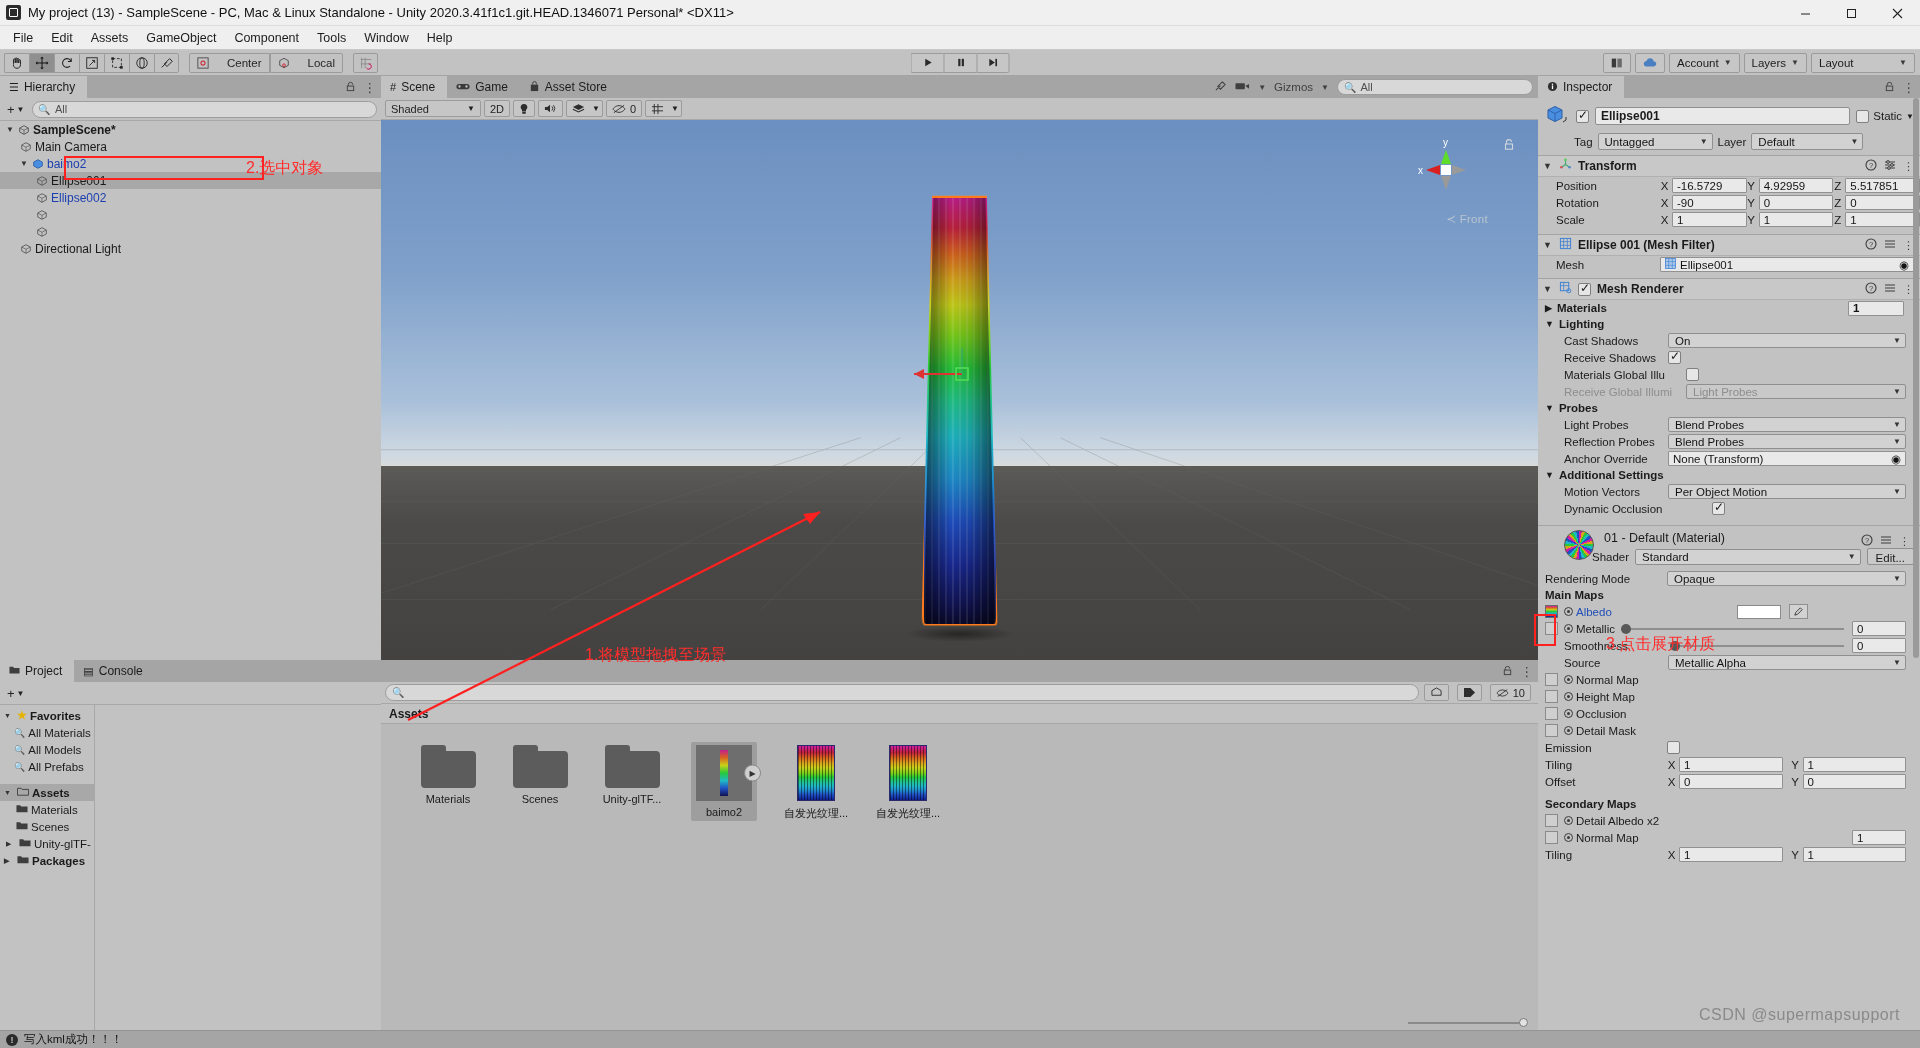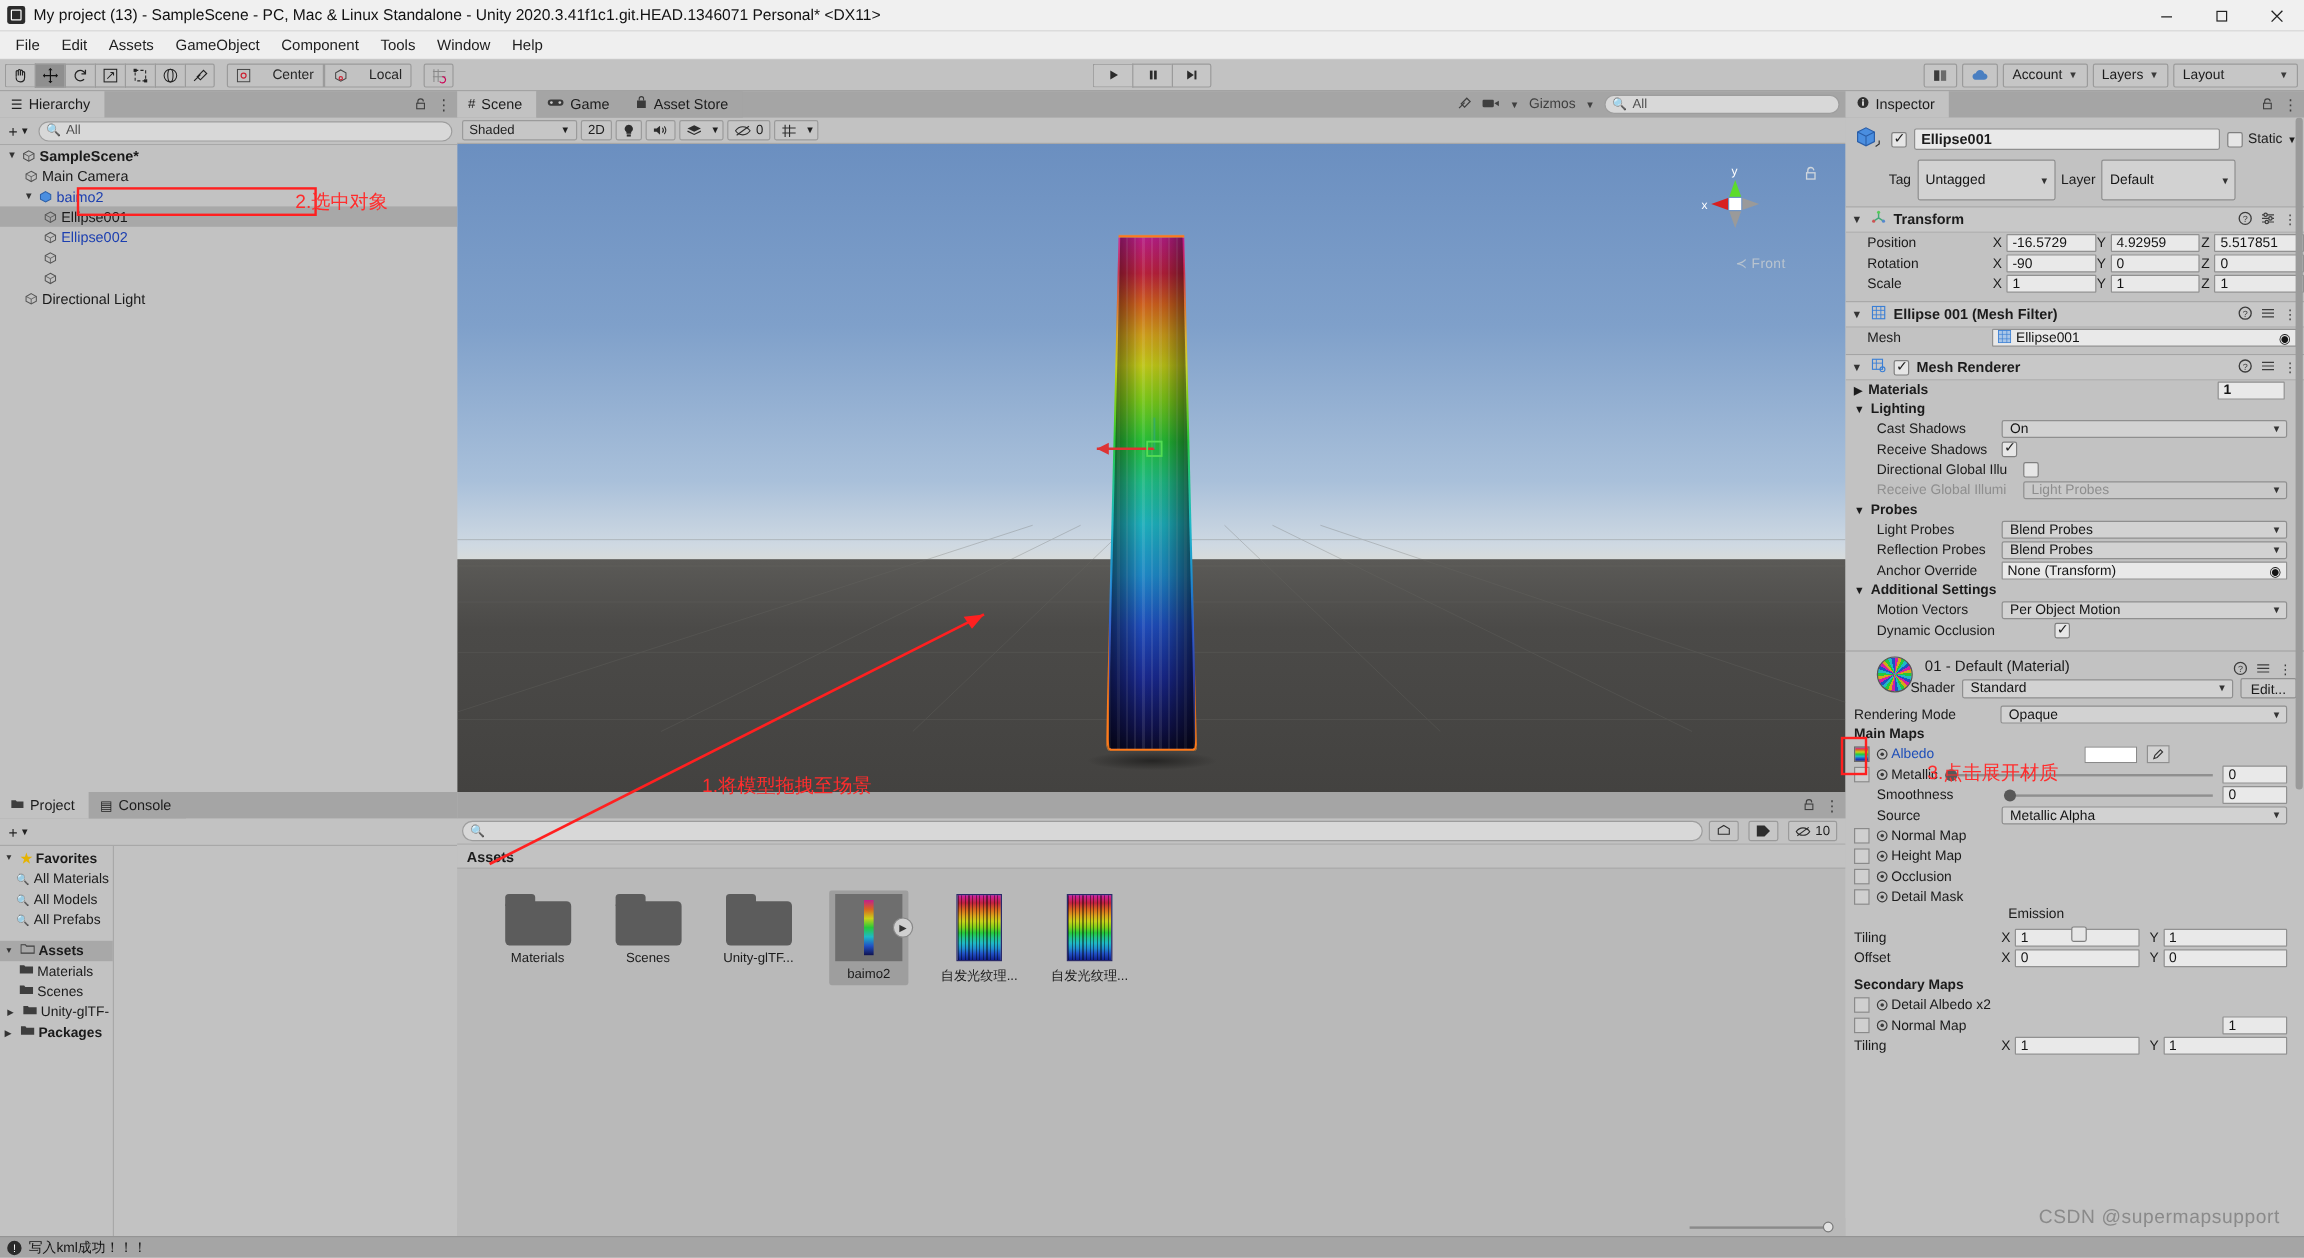--- a/index.html
+++ b/index.html
@@ -183,21 +183,21 @@
   .insp-scroll { flex:1; overflow:hidden; position:relative; }
   .insp-head { display:flex; align-items:center; padding:5px 6px 4px 6px; gap:6px; background:#c2c2c2; }
   .prefab-ico { width:26px; height:26px; position:relative; flex:0 0 auto; }
   .cbx { width:13px; height:13px; background:#e6e6e6; border:1px solid #7f7f7f; border-radius:2px; position:relative; flex:0 0 auto;}
   .cbx.on:after{ content:"✓"; position:absolute; left:1px; top:-3px; font-size:12px; color:#1b1b1b;}
   .nameField { flex:1; height:18px; background:#e9e9e9; border:1px solid #8f8f8f; border-radius:2px;
                display:flex; align-items:center; padding:0 5px; font-weight:bold; font-size:12px;}
   .static-wrap{ display:flex; align-items:center; gap:4px; font-size:11.5px;}
   .insp-row2 { display:flex; align-items:center; gap:5px; padding:0 6px 5px 36px;}
   .lbl-sm{ font-size:11.5px; color:#1b1b1b;}
-  .dd { height:34px; background:#d2d2d2; border:1px solid #8f8f8f; border-radius:2px; display:flex; align-items:center;
+  .dd { height:17px; background:#d2d2d2; border:1px solid #8f8f8f; border-radius:2px; display:flex; align-items:center;
         justify-content:space-between; padding:0 4px 0 6px; font-size:11.5px; color:#141414; }
   .dd .caret{ font-size:8px; color:#333; margin-left:6px;}
   .dd.disabled{ color:#8e8e8e; background:#c9c9c9; }
 
   .comp { border-top:1px solid #a4a4a4; background:#c2c2c2; }
   .comp-head { height:21px; display:flex; align-items:center; gap:6px; padding:0 6px 0 5px; background:#c8c8c8; border-bottom:1px solid #b0b0b0;}
   .comp-head .foldout{ font-size:9px; color:#333; width:10px;}
   .comp-title { font-weight:bold; font-size:12px; flex:1;}
   .comp-tools { display:flex; gap:7px; align-items:center; color:#3c3c3c; font-size:11px;}
   .prop { display:flex; align-items:center; height:17px; padding-left:18px; gap:4px; }
@@ -1044,21 +1044,21 @@
               <span class="dd" style="flex:1; height:15px; margin-right:14px;">
                 <span>On</span>
                 <span class="caret">▼</span>
               </span>
             </div>
             <div class="prop" style="padding-left:26px;">
               <span class="pname">Receive Shadows</span>
               <span class="cbx on"></span>
             </div>
             <div class="prop" style="padding-left:26px;">
-              <span class="pname wide">Directional Global Illu</span>
+              <span class="pname wide">Materials Global Illu</span>
               <span class="cbx"></span>
             </div>
             <div class="prop" style="padding-left:26px;">
               <span class="pname wide muted">Receive Global Illumi</span>
               <span class="dd disabled" style="flex:1; height:15px; margin-right:14px;">
                 <span>Light Probes</span>
                 <span class="caret">▼</span>
               </span>
             </div>
             <div class="section-title" style="padding-left:7px;">
@@ -1208,21 +1208,21 @@
                 <span>Occlusion</span>
               </span>
             </div>
             <div class="prop" style="padding-left:7px; gap:6px;">
               <span class="swatch-empty"></span>
               <span class="maplabel">
                 <span class="radio-dot"></span>
                 <span>Detail Mask</span>
               </span>
             </div>
-            <div class="prop" style="padding-left:7px;flex-direction:column;">
+            <div class="prop" style="padding-left:7px;">
               <span class="pname wide">Emission</span>
               <span class="cbx"></span>
             </div>
             <div class="prop" style="padding-left:7px;">
               <span class="pname wide">Tiling</span>
               <span class="axis" style="margin-right:4px;">
                 <span class="ax">X</span>
                 <span class="field">1</span>
               </span>
               <span class="axis" style="margin-right:14px;">

